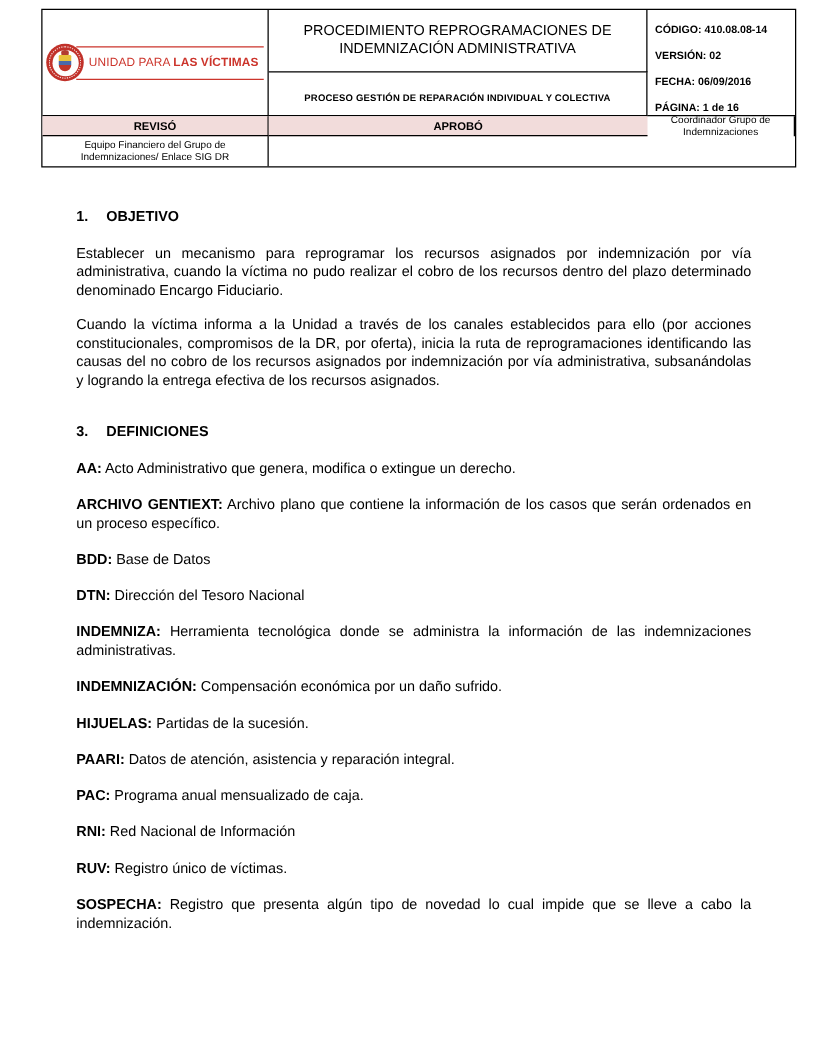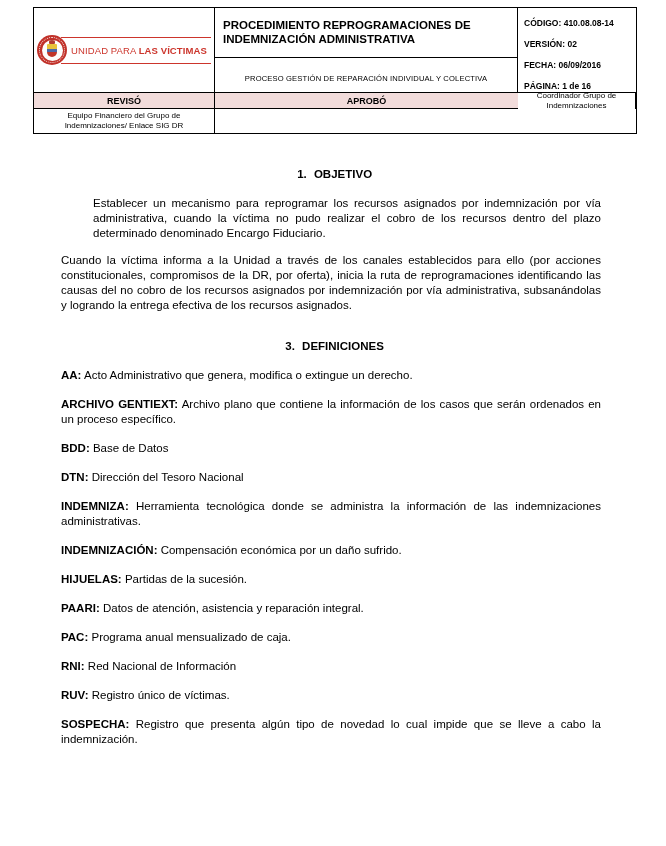--- a/index.html
+++ b/index.html
@@ -53,29 +53,29 @@
     border-top:1.5px solid var(--accent-red);
     border-bottom:1.5px solid var(--accent-red);
     padding:7px 4px 7px 10px;
     margin-left:-6px;
   }
   .title-cell{
     grid-column:2;grid-row:1;
     border-right:1px solid var(--border-black);
     border-bottom:1px solid var(--border-black);
     display:flex;align-items:center;justify-content:center;
-    text-align:left;font-weight:bold;font-size:11.5px;line-height:13.5px;
+    text-align:center;font-weight:normal;font-size:11.5px;line-height:13.5px;
     padding:0 8px;
   }
   .process-cell{
     grid-column:2;grid-row:2;
     border-right:1px solid var(--border-black);
     border-bottom:1px solid var(--border-black);
     display:flex;align-items:center;justify-content:center;
-    text-align:center;font-weight:normal;font-size:7.6px;letter-spacing:.15px;
+    text-align:center;font-weight:bold;font-size:7.6px;letter-spacing:.15px;
     padding-top:6px;
   }
   .meta-cell{
     grid-column:3;grid-row:1/3;
     border-bottom:1px solid var(--border-black);
     font-weight:bold;font-size:8.5px;
     padding:5px 2px 0 6px;
   }
   .meta-line{line-height:21px;white-space:nowrap;}
   .band-cell{
@@ -92,23 +92,23 @@
     text-align:center;font-size:8px;line-height:10px;
     padding:1px 6px;
   }
   .name-cell.last{border-right:none;padding:1px 2px;font-size:7.8px;}
 
   
   .doc-body{
     position:absolute;left:61px;top:167px;width:540px;
     font-size:11.5px;line-height:15px;text-align:justify;
   }
-  .sec{font-weight:bold;text-align:center;}
+  .sec{font-weight:bold;text-align:left;}
   .sec .num{display:inline-block;width:24px;}
-  .p1{margin-top:14px;margin-left:32px;}
+  .p1{margin-top:14px;}
   .sec2{margin-top:30px;}
   .p2{margin-top:12px;}
   .sec3{margin-top:26px;}
   .def{margin-top:14px;}
   .def b{font-weight:bold;}
 </style>
 </head>
 <body>
 
 <div class="page">

